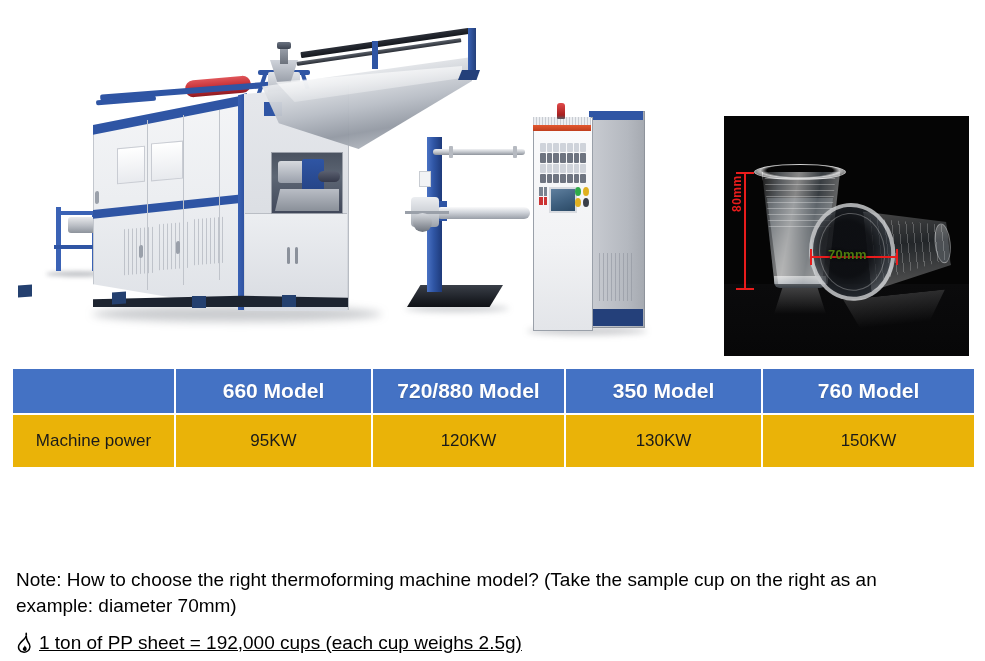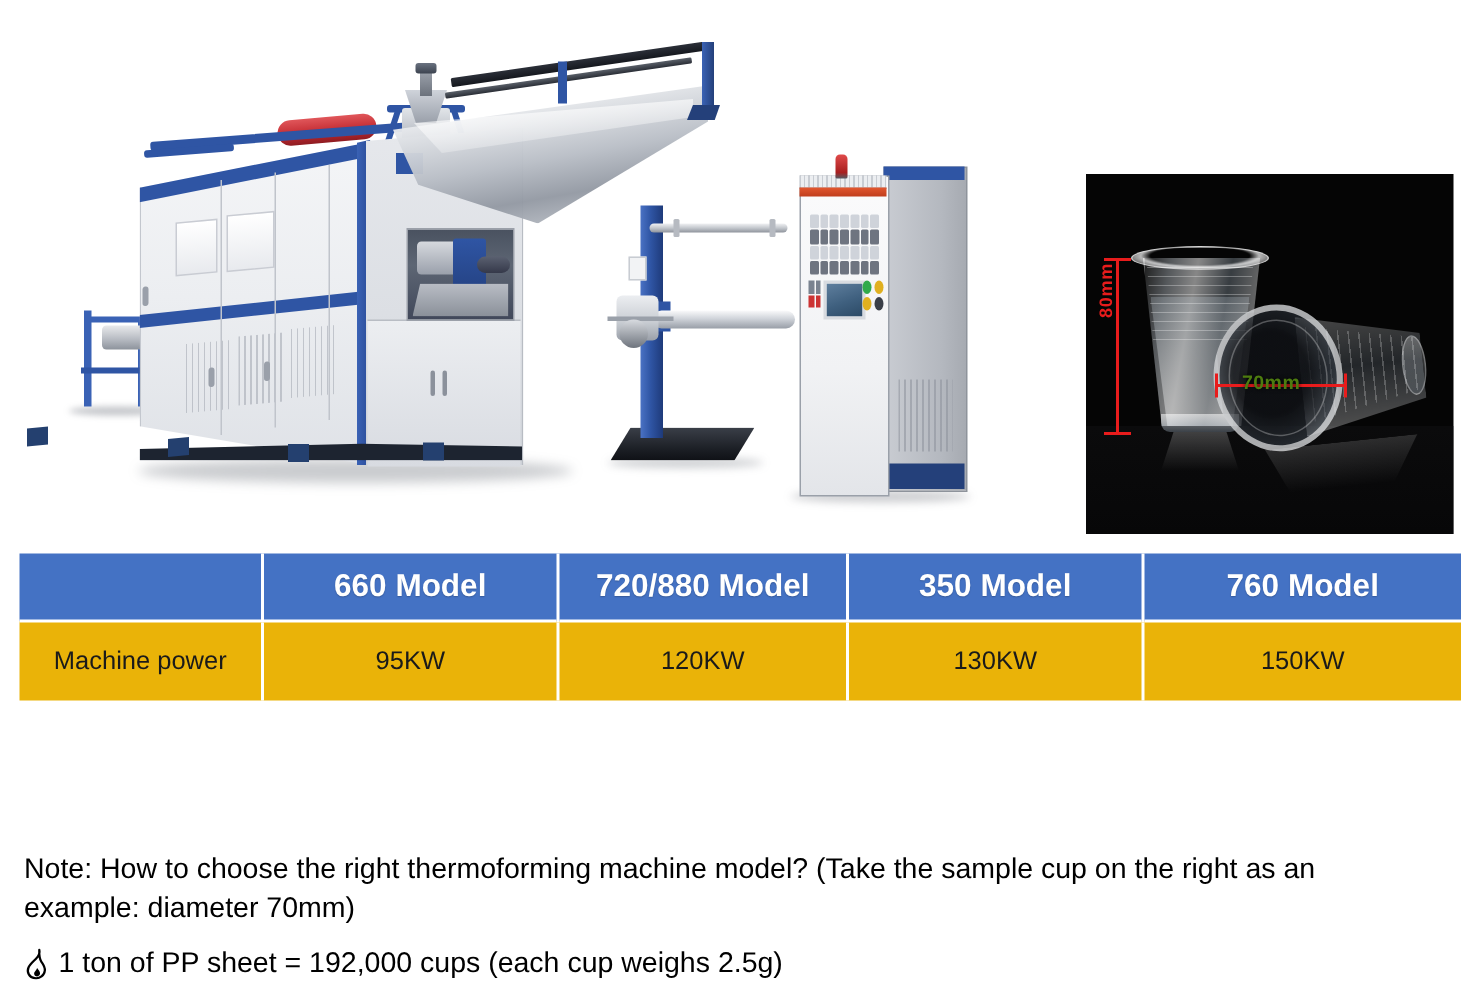--- a/index.html
+++ b/index.html
@@ -553,20 +553,21 @@
   #notes .note-bullet {
     margin-top: 11px;
     display: flex;
     align-items: flex-start;
     gap: 6px;
   }
   #notes .note-bullet .bullet-text {
     font-size: 19px;
     line-height: 26px;
     color: #000000;
+    text-decoration: underline;
   }
   .flame-icon { flex: 0 0 auto; margin-top: 2px; }
 </style>
 </head>
 <body>
 
 <div id="product-photo-area">
 
   <div class="machine-scene">
 

